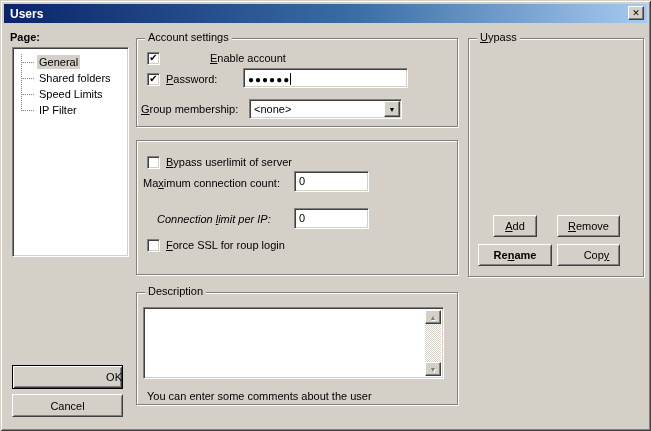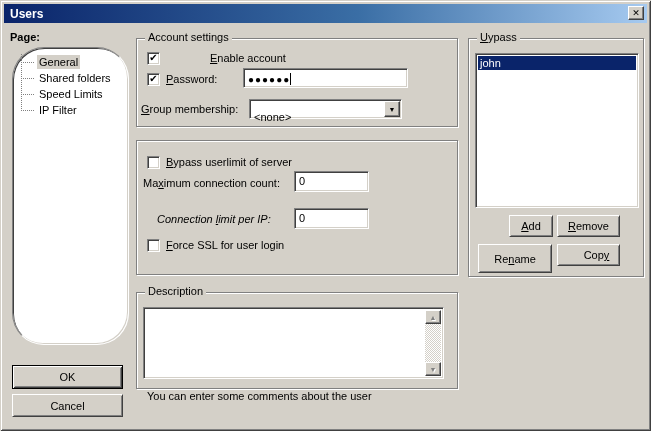--- a/index.html
+++ b/index.html
@@ -60,21 +60,21 @@
   }
   .checkbox .check{display:block;font-size:10px;line-height:10px;margin-top:0px;font-weight:bold;}
   .label{position:absolute;white-space:nowrap;line-height:13px;}
   .mn{text-decoration:underline;}
   .field{
     position:absolute;padding:3px 3px 0 4px;font-size:11px;white-space:nowrap;overflow:hidden;
   }
   .pw-dots{font-size:10px;letter-spacing:1px;font-weight:bold;vertical-align:middle;}
   .caret{display:inline-block;width:1px;height:12px;background:#000;vertical-align:middle;}
   .combo{position:absolute;padding:0;display:flex;align-items:stretch;}
-  .combo-value{flex:1;padding:3px 3px 0 4px;margin-top:8px;}
+  .combo-value{flex:1;padding:3px 3px 0 4px;}
   .combo-arrow{
     width:16px;margin:1px;background:#d4d0c8;
     border:1px solid;border-color:#ffffff #404040 #404040 #ffffff;
     box-shadow:inset -1px -1px 0 #808080;
     display:flex;align-items:center;justify-content:center;font-size:7px;color:#000;
     box-sizing:border-box;cursor:default;
   }
   .tree{position:absolute;}
   .tree-vline{position:absolute;left:8px;top:6px;height:57px;border-left:1px dotted #808080;}
   .tree-row{position:absolute;left:2px;right:2px;height:16px;cursor:default;}
@@ -112,21 +112,21 @@
 <div class="dialog">
 
   <div class="titlebar">
     <span>Users</span>
     <div class="close-btn">
       <span>✕</span>
     </div>
   </div>
 
   <div class="label" style="left:10px;top:31px;font-weight:bold;">Page:</div>
-  <div class="tree sunken" style="left:12px;top:47px;width:117px;height:298px;border-radius:32px;">
+  <div class="tree sunken" style="left:12px;top:47px;width:117px;height:210px;">
     <div class="tree-vline"></div>
     <div class="tree-row" style="top:6px;">
       <span class="tree-stub"></span>
       <span class="tree-label selected">General</span>
     </div>
     <div class="tree-row" style="top:22px;">
       <span class="tree-stub"></span>
       <span class="tree-label">Shared folders</span>
     </div>
     <div class="tree-row" style="top:38px;">
@@ -176,61 +176,56 @@
     </div>
 
     <div class="label" style="left:20px;top:72px;font-style:italic;"><span>Connection </span><span class="mn">l</span><span>imit per IP:</span></div>
     <div class="field sunken" style="left:157px;top:67px;width:75px;height:21px;">
       <span>0</span>
     </div>
 
     <div class="checkbox" style="left:10px;top:98px;">
       <span class="check"></span>
     </div>
-    <div class="label" style="left:29px;top:98px;"><span></span><span class="mn">F</span><span>orce SSL for user login</span></div>
-  </div>
-
-  <div class="groupbox" style="left:136px;top:292px;width:322px;height:97px;padding-left:8px;">
+    <div class="label" style="left:29px;top:98px;"><span></span><span class="mn">F</span><span>orce SSL for roup login</span></div>
+  </div>
+
+  <div class="groupbox" style="left:136px;top:292px;width:322px;height:113px;padding-left:8px;">
     <div class="group-title">Description</div>
     <div class="textarea sunken" style="left:6px;top:14px;width:301px;height:72px;">
       <span></span>
       <div class="scrollbar">
         <div class="sb-btn sb-up">
             <span>▲</span>
           </div>
         <div class="sb-track"></div>
         <div class="sb-btn sb-down">
             <span>▼</span>
           </div>
       </div>
     </div>
     <div class="label" style="left:10px;top:97px;">You can enter some comments about the user</div>
   </div>
 
   <div class="groupbox" style="left:468px;top:38px;width:176px;height:239px;">
     <div class="group-title"><span class="mn">U</span><span>ypass</span></div>
-    <div class="listbox sunken" style="left:6px;top:14px;width:164px;height:155px;">
-      <div class="list-row">
-        <span>john</span>
-      </div>
-    </div>
-    <div class="btn" style="left:40px;top:176px;width:44px;height:22px;">
+    <div class="btn" style="left:24px;top:176px;width:44px;height:22px;">
         <span><span></span><span class="mn">A</span><span>dd</span></span>
       </div>
     <div class="btn" style="left:88px;top:176px;width:63px;height:22px;">
         <span><span></span><span class="mn">R</span><span>emove</span></span>
       </div>
-    <div class="btn" style="left:9px;top:205px;width:74px;height:29px;">
+    <div class="btn" style="left:9px;top:205px;width:74px;height:22px;font-weight:bold;">
         <span><span>Re</span><span class="mn">n</span><span>ame</span></span>
       </div>
     <div class="btn" style="left:88px;top:205px;width:63px;height:22px;padding-left:16px;">
         <span><span>Cop</span><span class="mn">y</span><span></span></span>
       </div>
   </div>
 
-  <div class="btn btn-default" style="left:12px;top:365px;width:111px;height:24px;">
+  <div class="btn btn-default" style="left:12px;top:365px;width:111px;height:24px;justify-content:flex-end;">
       <span>OK</span>
     </div>
   <div class="btn" style="left:12px;top:394px;width:111px;height:23px;">
       <span>Cancel</span>
     </div>
 
 </div>
 
 </body></html>

